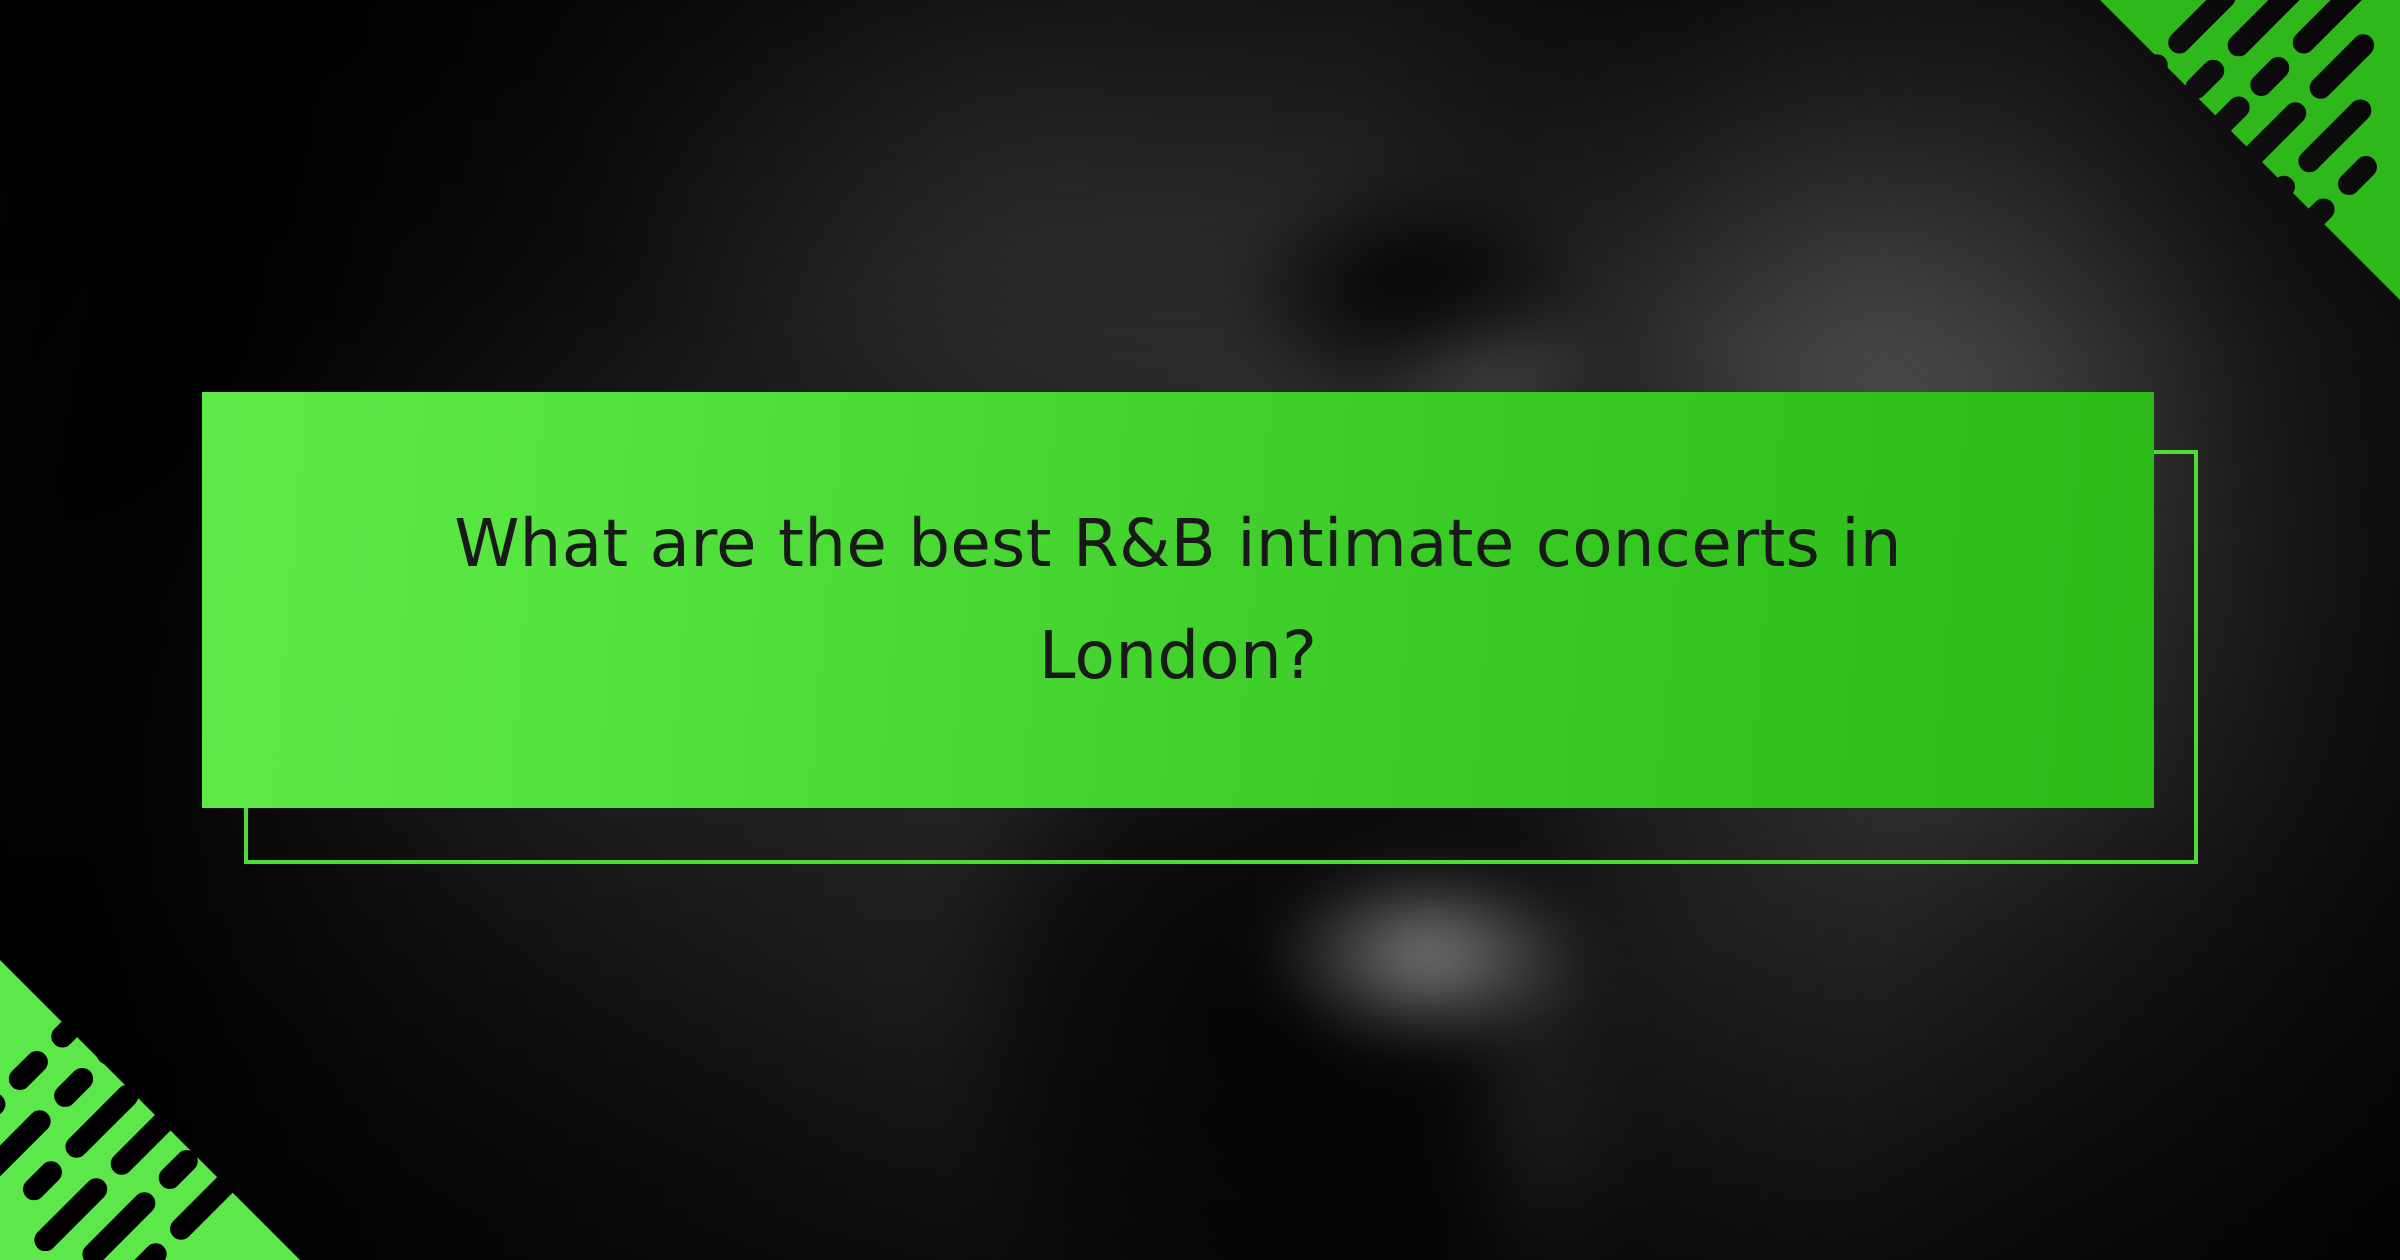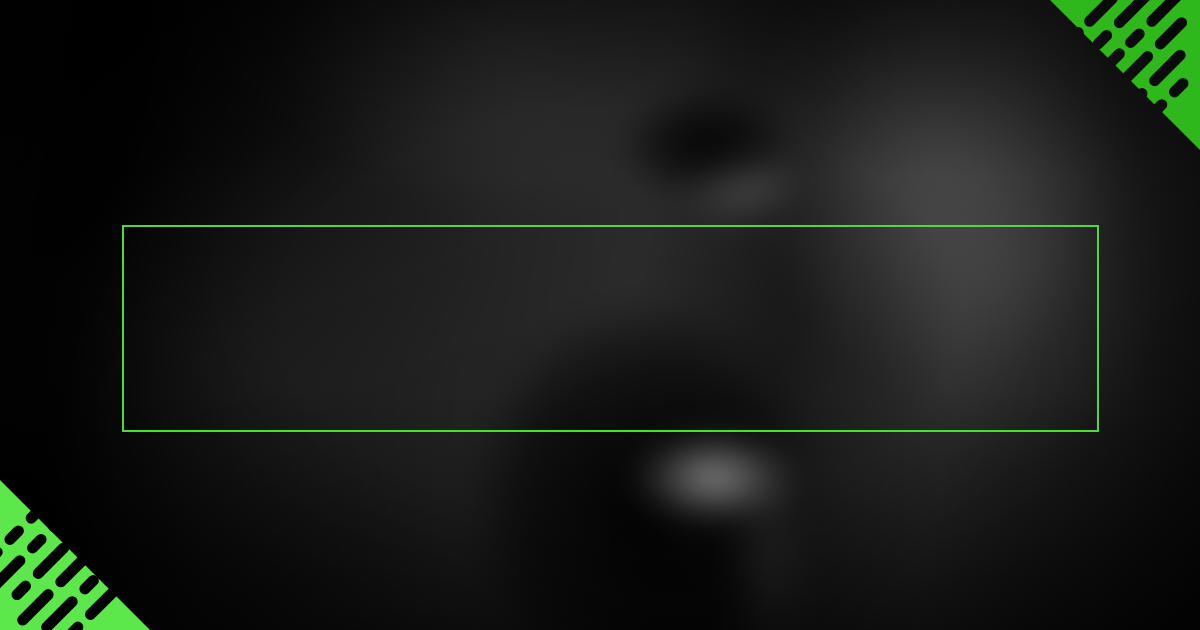--- a/index.html
+++ b/index.html
@@ -203,14 +203,17 @@
         </mask>
       </defs>
       <g clip-path="url(#triBL)">
         <rect x="0" y="0" width="150" height="150" fill="#5ce84a" mask="url(#dashMaskBL)"></rect>
       </g>
     </svg>
   </div>
 
   <div class="outline-frame"></div>
 
+  <div class="headline-banner">
+    <h1 class="headline-text">What are the best R&amp;B intimate concerts in London?</h1>
+  </div>
 
 </div>
 
 </body></html>

